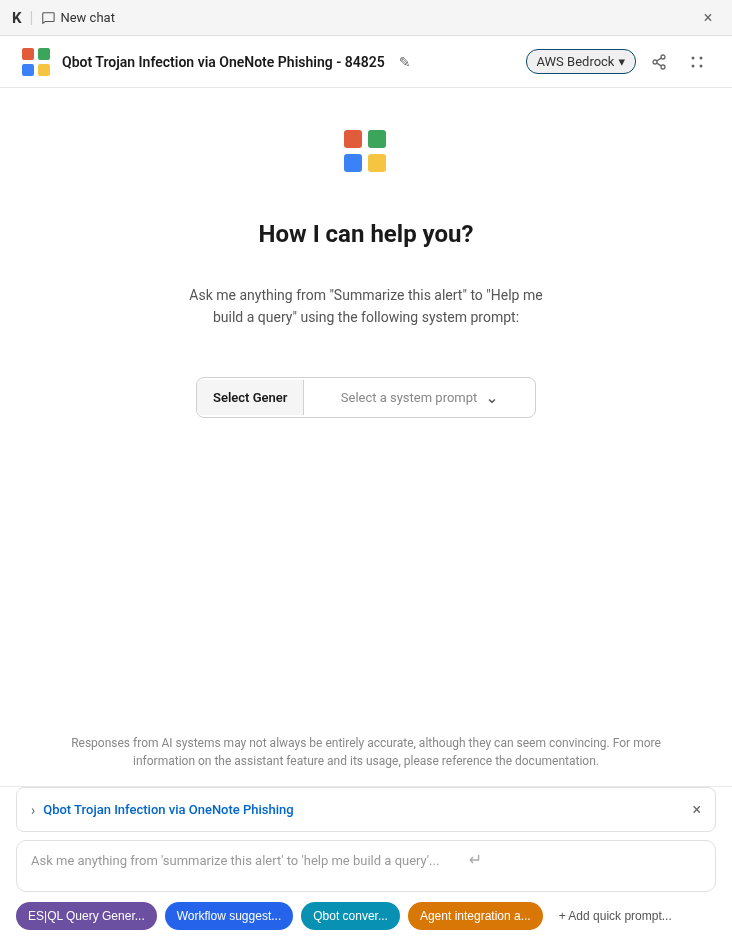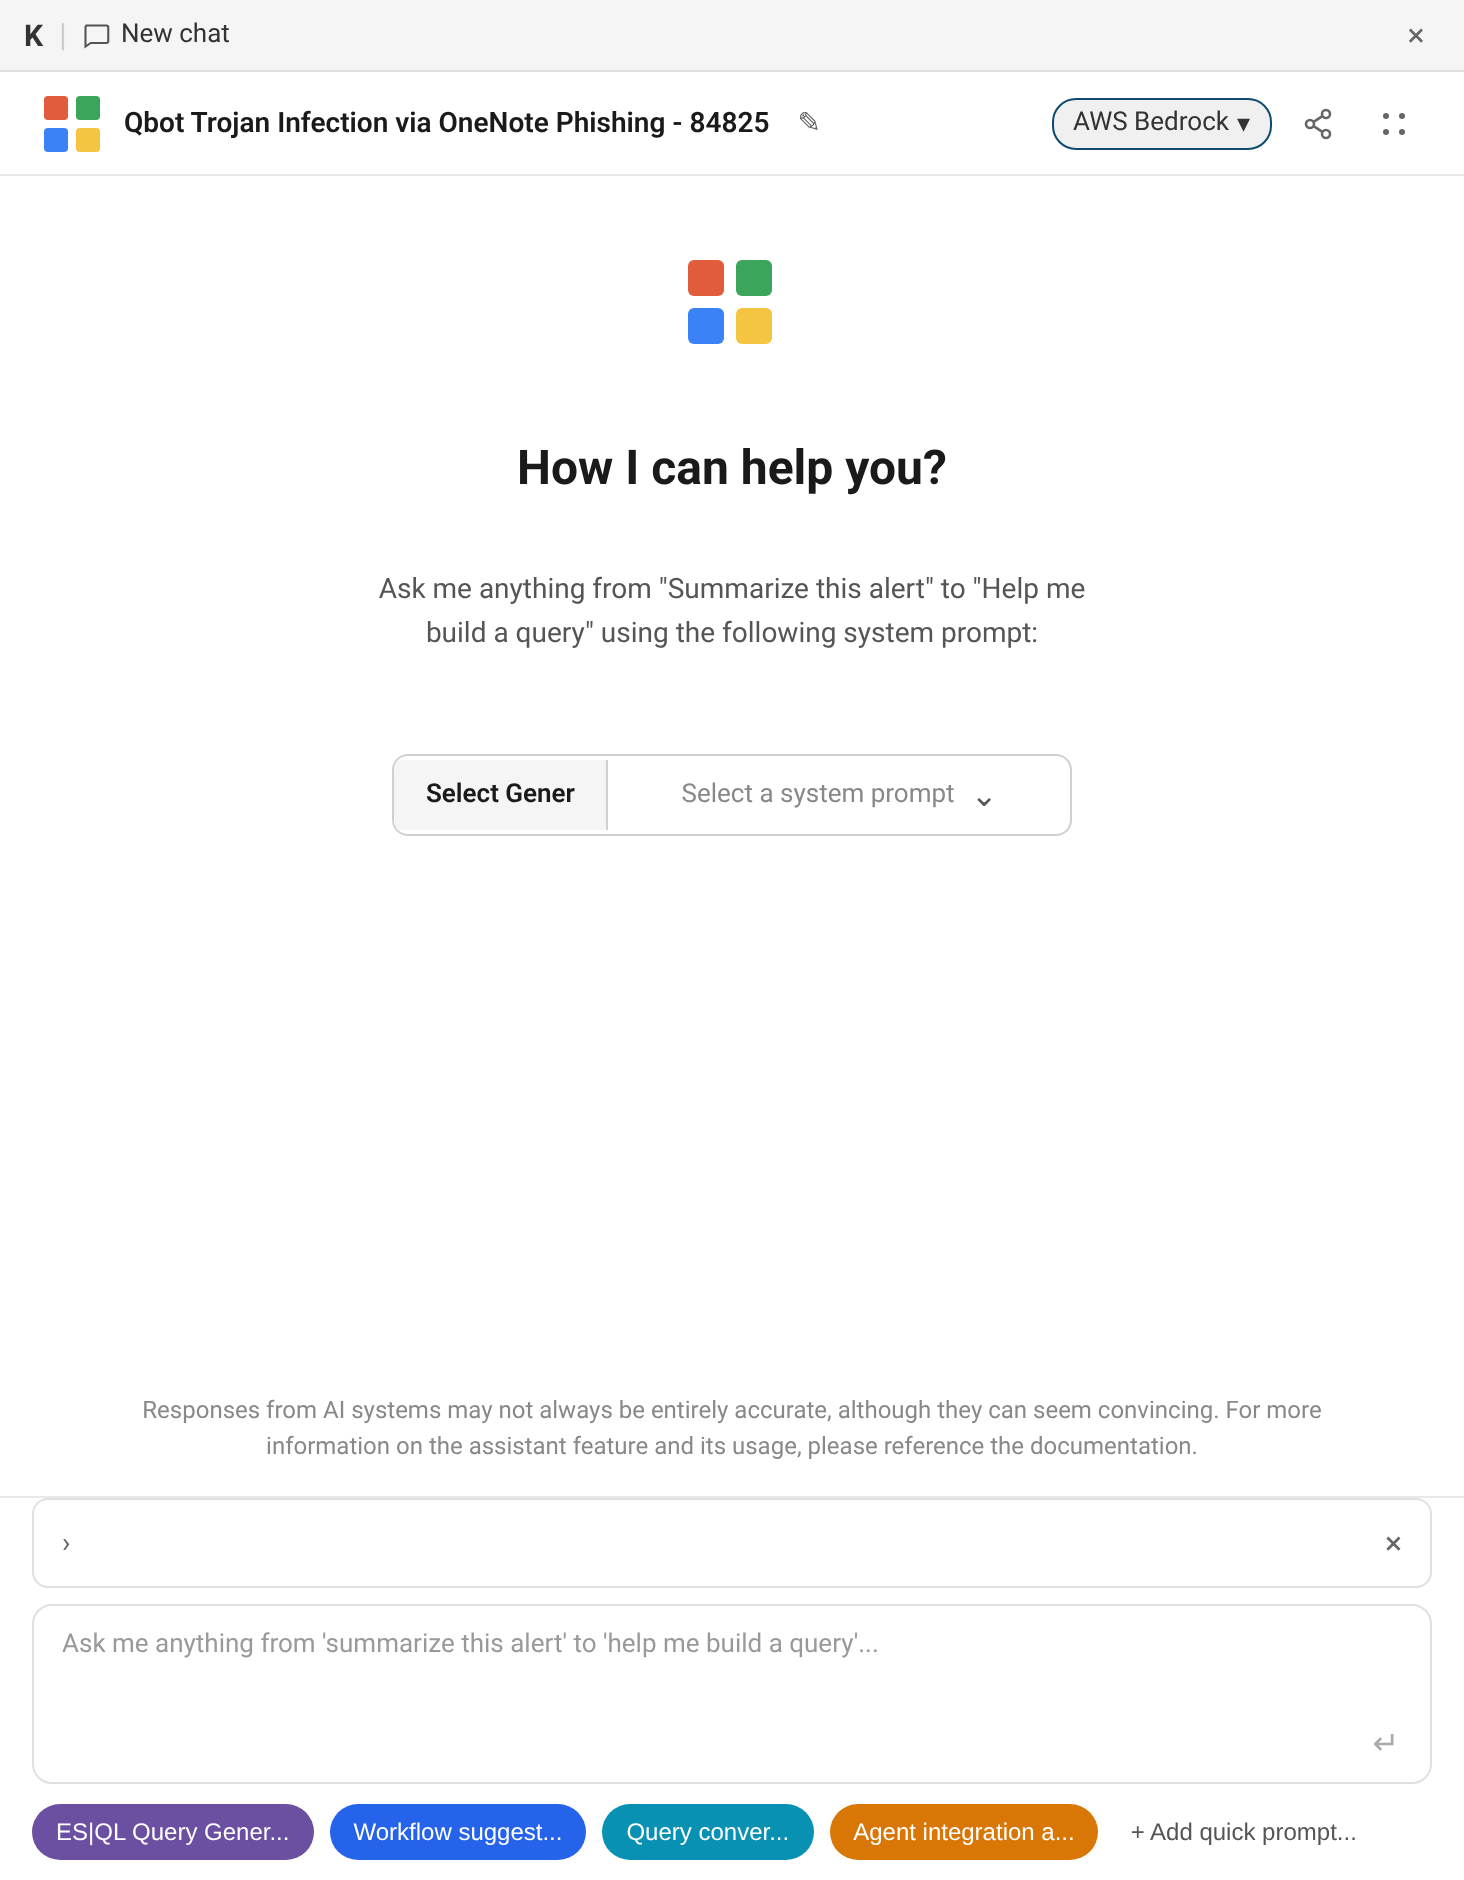--- a/index.html
+++ b/index.html
@@ -233,21 +233,21 @@
       cursor: pointer;
     }
 
     
     .input-area {
       margin: 8px 16px 0;
       border: 1px solid #e0e0e0;
       border-radius: 10px;
       background: #fff;
       display: flex;
-      flex-direction: column;
+      flex-direction: row;
     }
     .input-field {
       padding: 12px 14px;
       font-size: 13px;
       color: #999;
       min-height: 50px;
     }
     .input-toolbar {
       display: flex;
       justify-content: flex-end;
@@ -382,31 +382,32 @@
 
 <div class="disclaimer">
   <span>Responses from AI systems may not always be entirely accurate, although they can seem convincing. For more information on the assistant feature and its usage, please reference the documentation.</span>
 </div>
 
 <div class="bottom-area">
 
   <div class="alert-row">
     <div class="alert-row-left">
       <span class="chevron-right">›</span>
+      <span class="alert-title">Qbot Trojan Infection via OneNote Phishing</span>
     </div>
     <span class="alert-close">×</span>
   </div>
 
   <div class="input-area">
     <div class="input-field">Ask me anything from 'summarize this alert' to 'help me build a query'...</div>
     <div class="input-toolbar">
       <div class="send-btn">↵</div>
     </div>
   </div>
 
   <div class="quick-prompts">
   <button class="quick-prompt-btn qp-purple">ES|QL Query Gener...</button>
       <button class="quick-prompt-btn qp-blue">Workflow suggest...</button>
-      <button class="quick-prompt-btn qp-teal">Query conver...</button>
+      <button class="quick-prompt-btn qp-teal">Qbot conver...</button>
       <button class="quick-prompt-btn qp-orange">Agent integration a...</button>
       <button class="qp-add">+ Add quick prompt...</button>
     </div>
 </div>
 
 </body></html>

